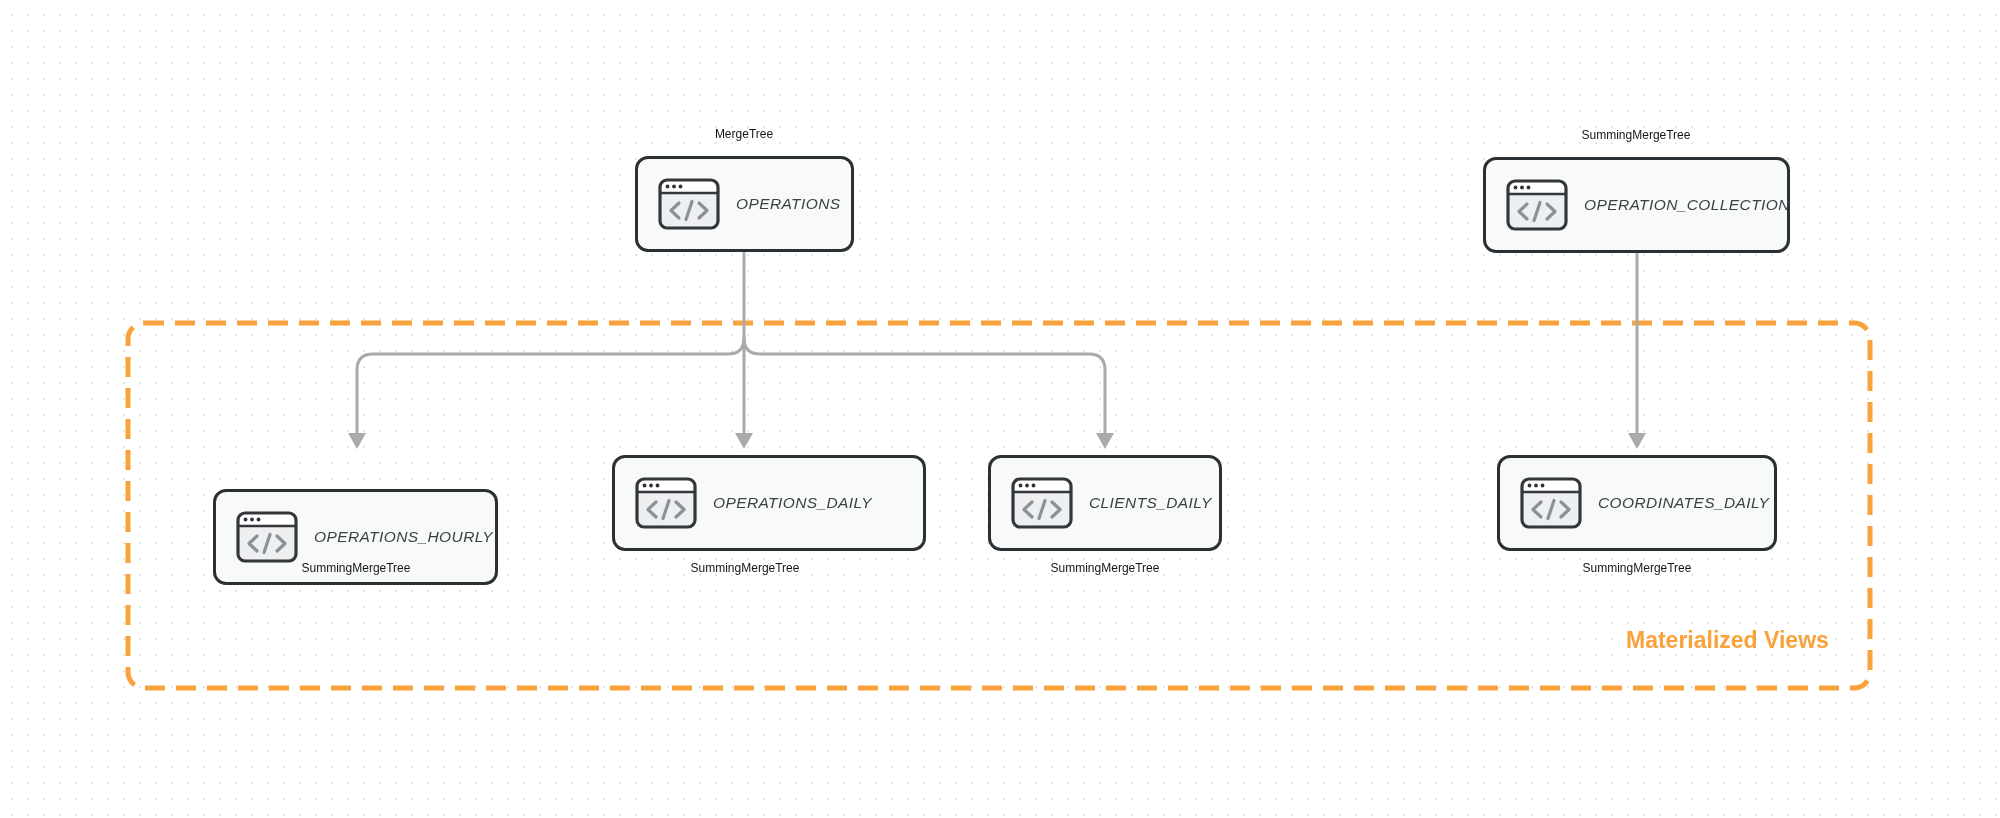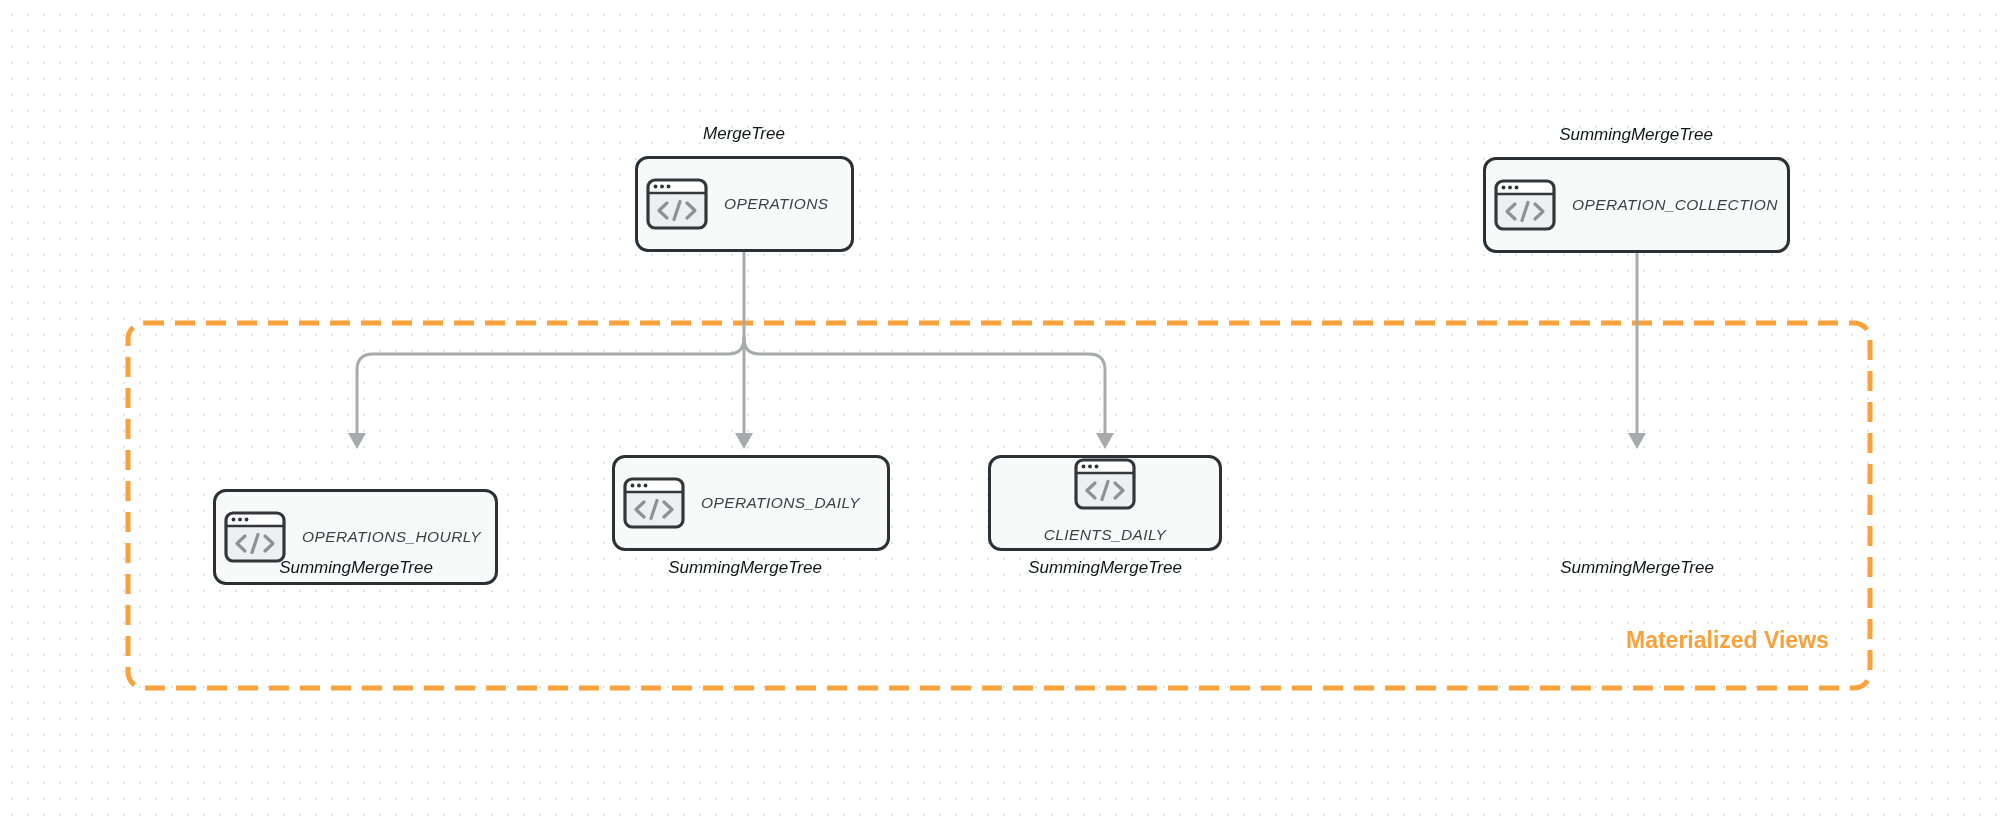--- a/index.html
+++ b/index.html
@@ -11,30 +11,30 @@
     position:relative;width:2000px;height:818px;
     background-color:#ffffff;
     background-image:radial-gradient(circle, #e4e5e8 1.3px, rgba(0,0,0,0) 1.4px);
     background-size:16px 16px;
     background-position:4px 7px;
   }
   .edges{position:absolute;left:0;top:0;width:2000px;height:818px;}
   .node{
     position:absolute;height:96px;box-sizing:border-box;
     border:3px solid #2b3034;border-radius:13px;background:#f8f9f9;
-    display:flex;align-items:center;gap:16px;padding:0 8px;
+    display:flex;align-items:center;gap:16px;padding:0 20px;
   }
   .node .icon{flex:0 0 auto;display:block;width:62px;height:52px;}
   .node-name{
     font-size:15.5px;font-style:italic;font-weight:500;
     letter-spacing:0.4px;color:#3c4146;white-space:nowrap;
   }
   .engine-label{
     position:absolute;transform:translateX(-50%);
-    font-size:17px;color:#121519;white-space:nowrap;line-height:20px;font-style:italic;
+    font-size:12px;color:#121519;white-space:nowrap;line-height:20px;
   }
   .group-label{
     position:absolute;font-size:23px;font-weight:600;color:#f9a13a;
     white-space:nowrap;line-height:26px;
   }
 </style>
 </head>
 <body>
 
 <div class="canvas">
@@ -108,56 +108,73 @@
       <circle cx="22.5" cy="8.5" r="1.9" fill="#2f3337"></circle>
       <g fill="none" stroke="#8d9195" stroke-width="3.2" stroke-linecap="round" stroke-linejoin="round">
         <path d="M21 25 L13 32.5 L21 40"></path>
         <path d="M34 23.5 L28 41.5"></path>
         <path d="M41 25 L49 32.5 L41 40"></path>
       </g>
     </svg>
     <span class="node-name">OPERATIONS_HOURLY</span>
   </div>
 
-  <div class="node" style="left:612px;top:455px;width:278px;">
+  <div class="node" style="left:612px;top:455px;width:314px;">
     <svg class="icon" viewBox="0 0 62 52">
       <rect x="2" y="2" width="58" height="48" rx="7" fill="#ffffff" stroke="none"></rect>
       <path d="M2 15 H60 V43 Q60 50 53 50 H9 Q2 50 2 43 Z" fill="#edeff0"></path>
       <rect x="2" y="2" width="58" height="48" rx="7" fill="none" stroke="#33373b" stroke-width="3.2"></rect>
       <line x1="2.5" y1="15" x2="59.5" y2="15" stroke="#33373b" stroke-width="2.6"></line>
       <circle cx="9.5" cy="8.5" r="1.9" fill="#2f3337"></circle>
       <circle cx="16" cy="8.5" r="1.9" fill="#2f3337"></circle>
       <circle cx="22.5" cy="8.5" r="1.9" fill="#2f3337"></circle>
       <g fill="none" stroke="#8d9195" stroke-width="3.2" stroke-linecap="round" stroke-linejoin="round">
         <path d="M21 25 L13 32.5 L21 40"></path>
         <path d="M34 23.5 L28 41.5"></path>
         <path d="M41 25 L49 32.5 L41 40"></path>
       </g>
     </svg>
     <span class="node-name">OPERATIONS_DAILY</span>
   </div>
 
-  <div class="node" style="left:988px;top:455px;width:234px;flex-direction:column;">
+  <div class="node" style="left:988px;top:455px;width:234px;">
     <svg class="icon" viewBox="0 0 62 52">
       <rect x="2" y="2" width="58" height="48" rx="7" fill="#ffffff" stroke="none"></rect>
       <path d="M2 15 H60 V43 Q60 50 53 50 H9 Q2 50 2 43 Z" fill="#edeff0"></path>
       <rect x="2" y="2" width="58" height="48" rx="7" fill="none" stroke="#33373b" stroke-width="3.2"></rect>
       <line x1="2.5" y1="15" x2="59.5" y2="15" stroke="#33373b" stroke-width="2.6"></line>
       <circle cx="9.5" cy="8.5" r="1.9" fill="#2f3337"></circle>
       <circle cx="16" cy="8.5" r="1.9" fill="#2f3337"></circle>
       <circle cx="22.5" cy="8.5" r="1.9" fill="#2f3337"></circle>
       <g fill="none" stroke="#8d9195" stroke-width="3.2" stroke-linecap="round" stroke-linejoin="round">
         <path d="M21 25 L13 32.5 L21 40"></path>
         <path d="M34 23.5 L28 41.5"></path>
         <path d="M41 25 L49 32.5 L41 40"></path>
       </g>
     </svg>
     <span class="node-name">CLIENTS_DAILY</span>
   </div>
 
+  <div class="node" style="left:1497px;top:455px;width:280px;">
+    <svg class="icon" viewBox="0 0 62 52">
+      <rect x="2" y="2" width="58" height="48" rx="7" fill="#ffffff" stroke="none"></rect>
+      <path d="M2 15 H60 V43 Q60 50 53 50 H9 Q2 50 2 43 Z" fill="#edeff0"></path>
+      <rect x="2" y="2" width="58" height="48" rx="7" fill="none" stroke="#33373b" stroke-width="3.2"></rect>
+      <line x1="2.5" y1="15" x2="59.5" y2="15" stroke="#33373b" stroke-width="2.6"></line>
+      <circle cx="9.5" cy="8.5" r="1.9" fill="#2f3337"></circle>
+      <circle cx="16" cy="8.5" r="1.9" fill="#2f3337"></circle>
+      <circle cx="22.5" cy="8.5" r="1.9" fill="#2f3337"></circle>
+      <g fill="none" stroke="#8d9195" stroke-width="3.2" stroke-linecap="round" stroke-linejoin="round">
+        <path d="M21 25 L13 32.5 L21 40"></path>
+        <path d="M34 23.5 L28 41.5"></path>
+        <path d="M41 25 L49 32.5 L41 40"></path>
+      </g>
+    </svg>
+    <span class="node-name">COORDINATES_DAILY</span>
+  </div>
 
   <div class="engine-label" style="left:356px;top:558px;">SummingMergeTree</div>
   <div class="engine-label" style="left:745px;top:558px;">SummingMergeTree</div>
   <div class="engine-label" style="left:1105px;top:558px;">SummingMergeTree</div>
   <div class="engine-label" style="left:1637px;top:558px;">SummingMergeTree</div>
 
   <div class="group-label" style="left:1626px;top:627px;">Materialized Views</div>
 
 </div>
 

